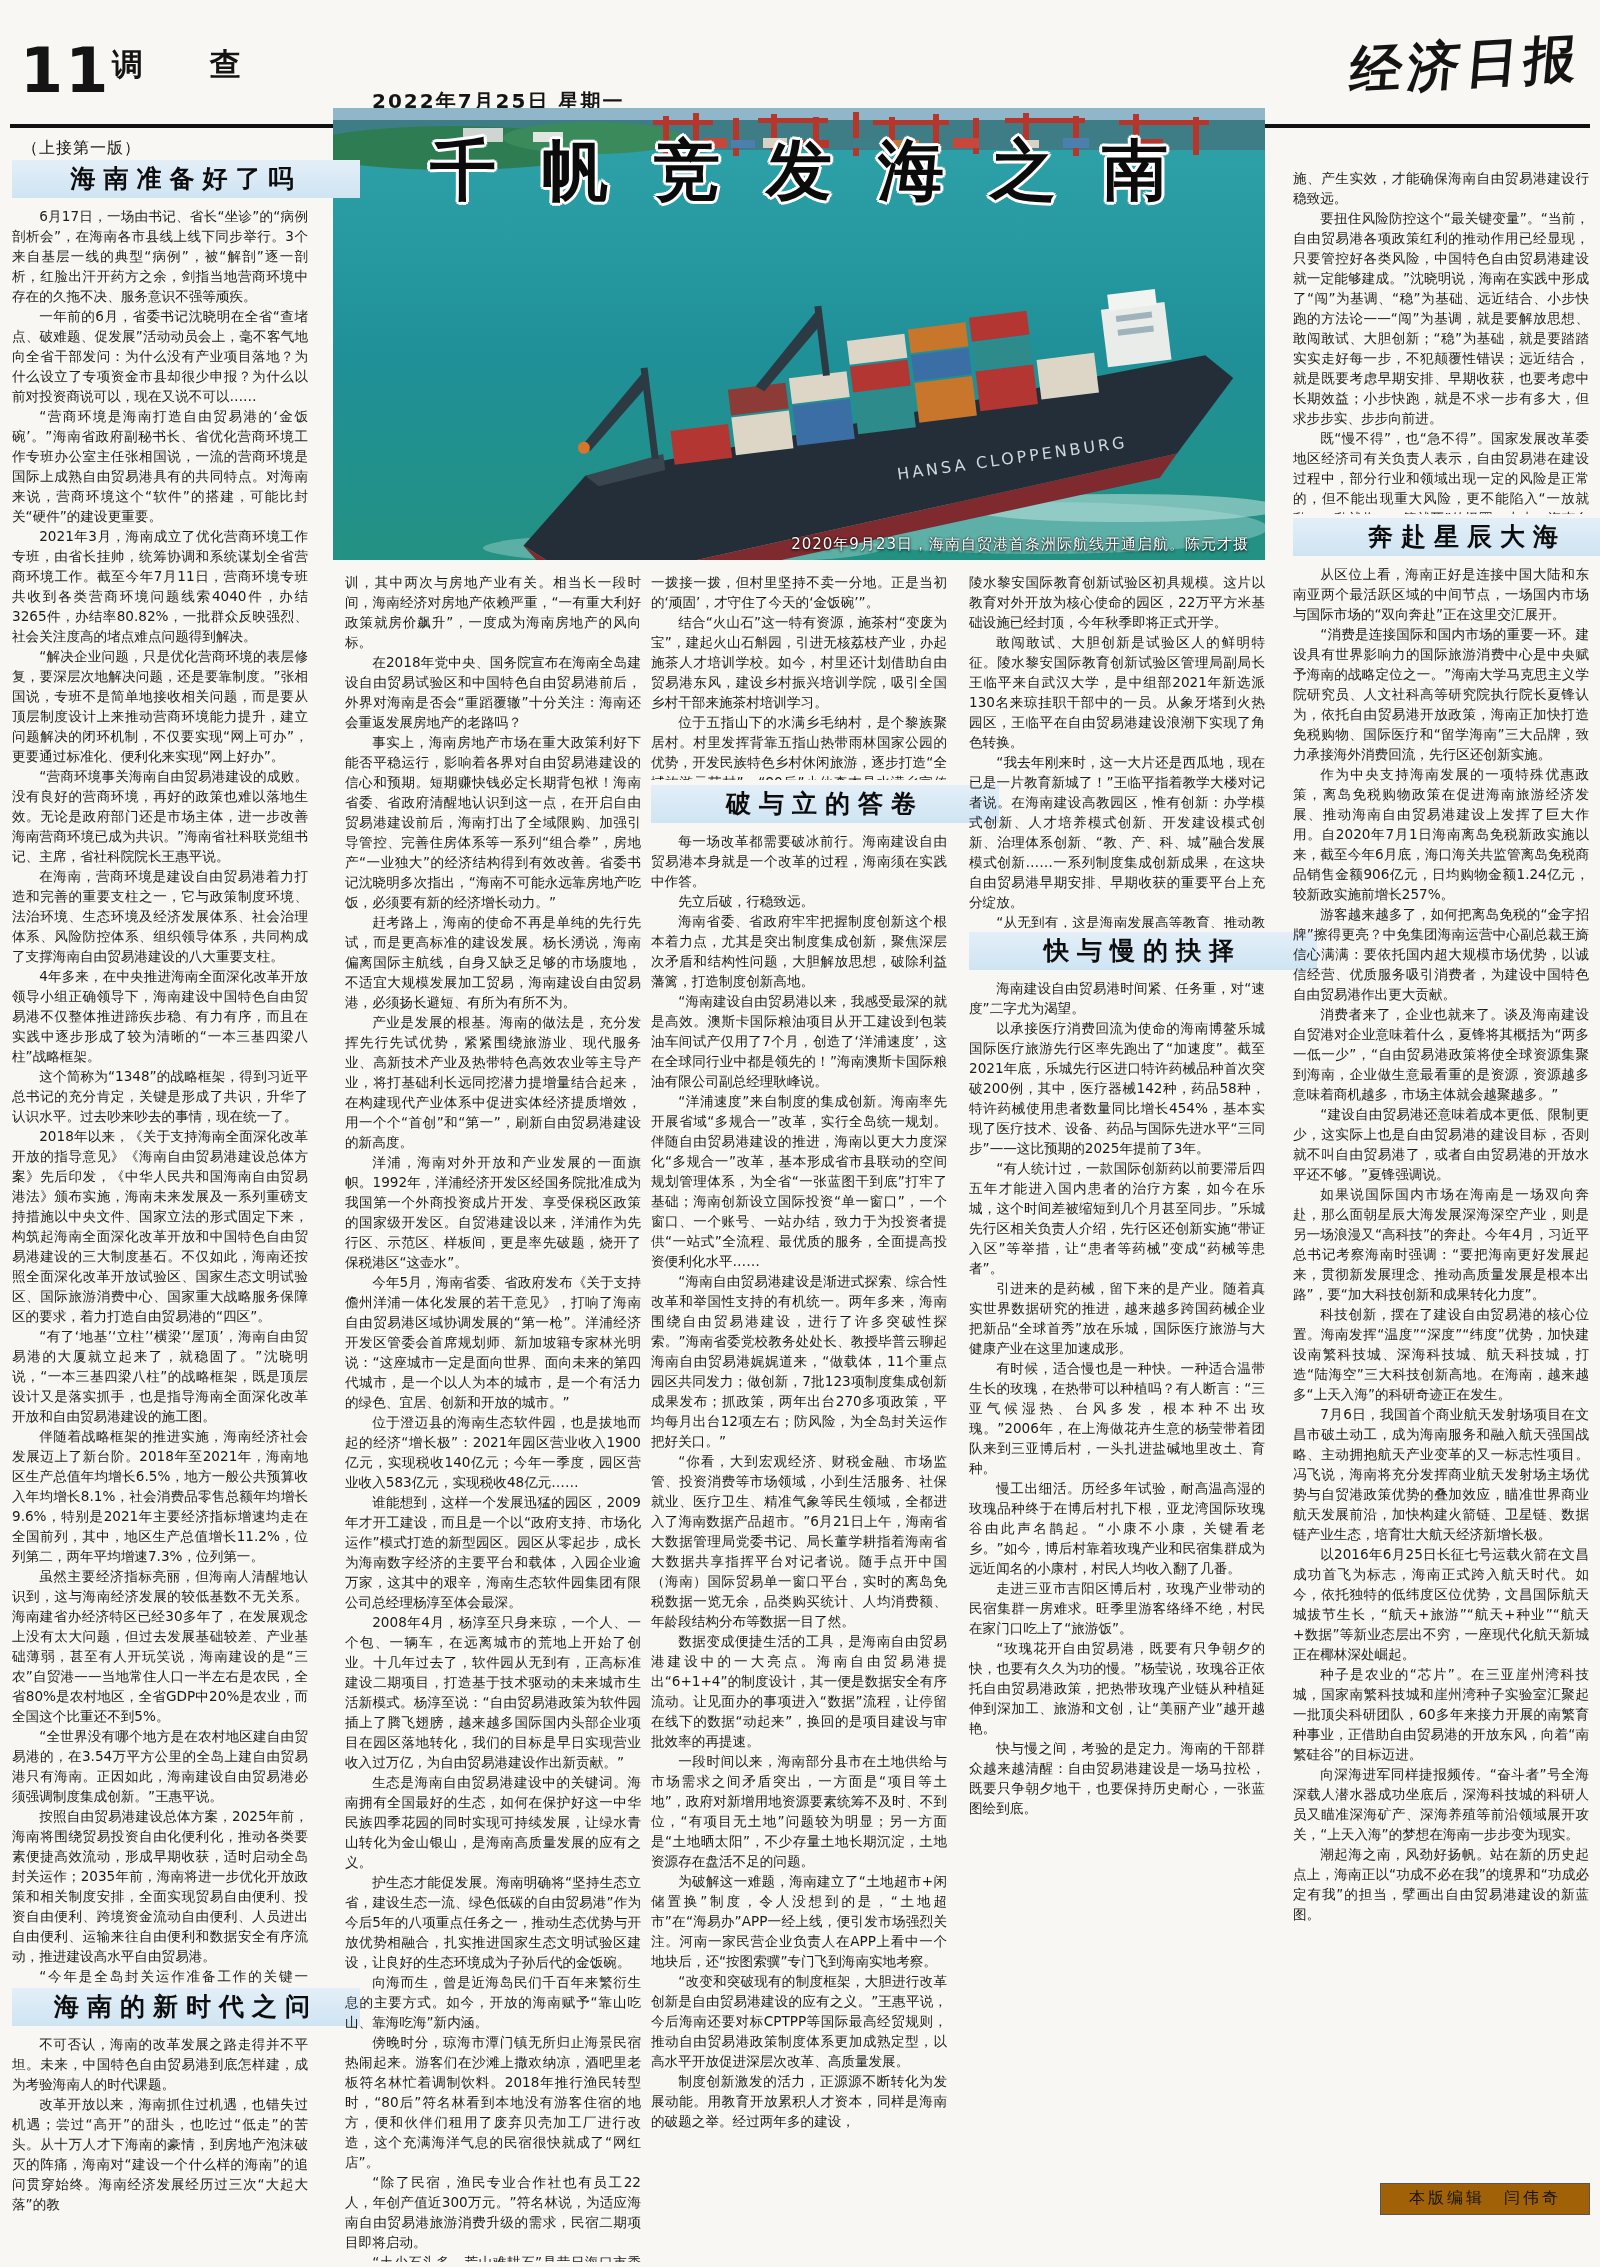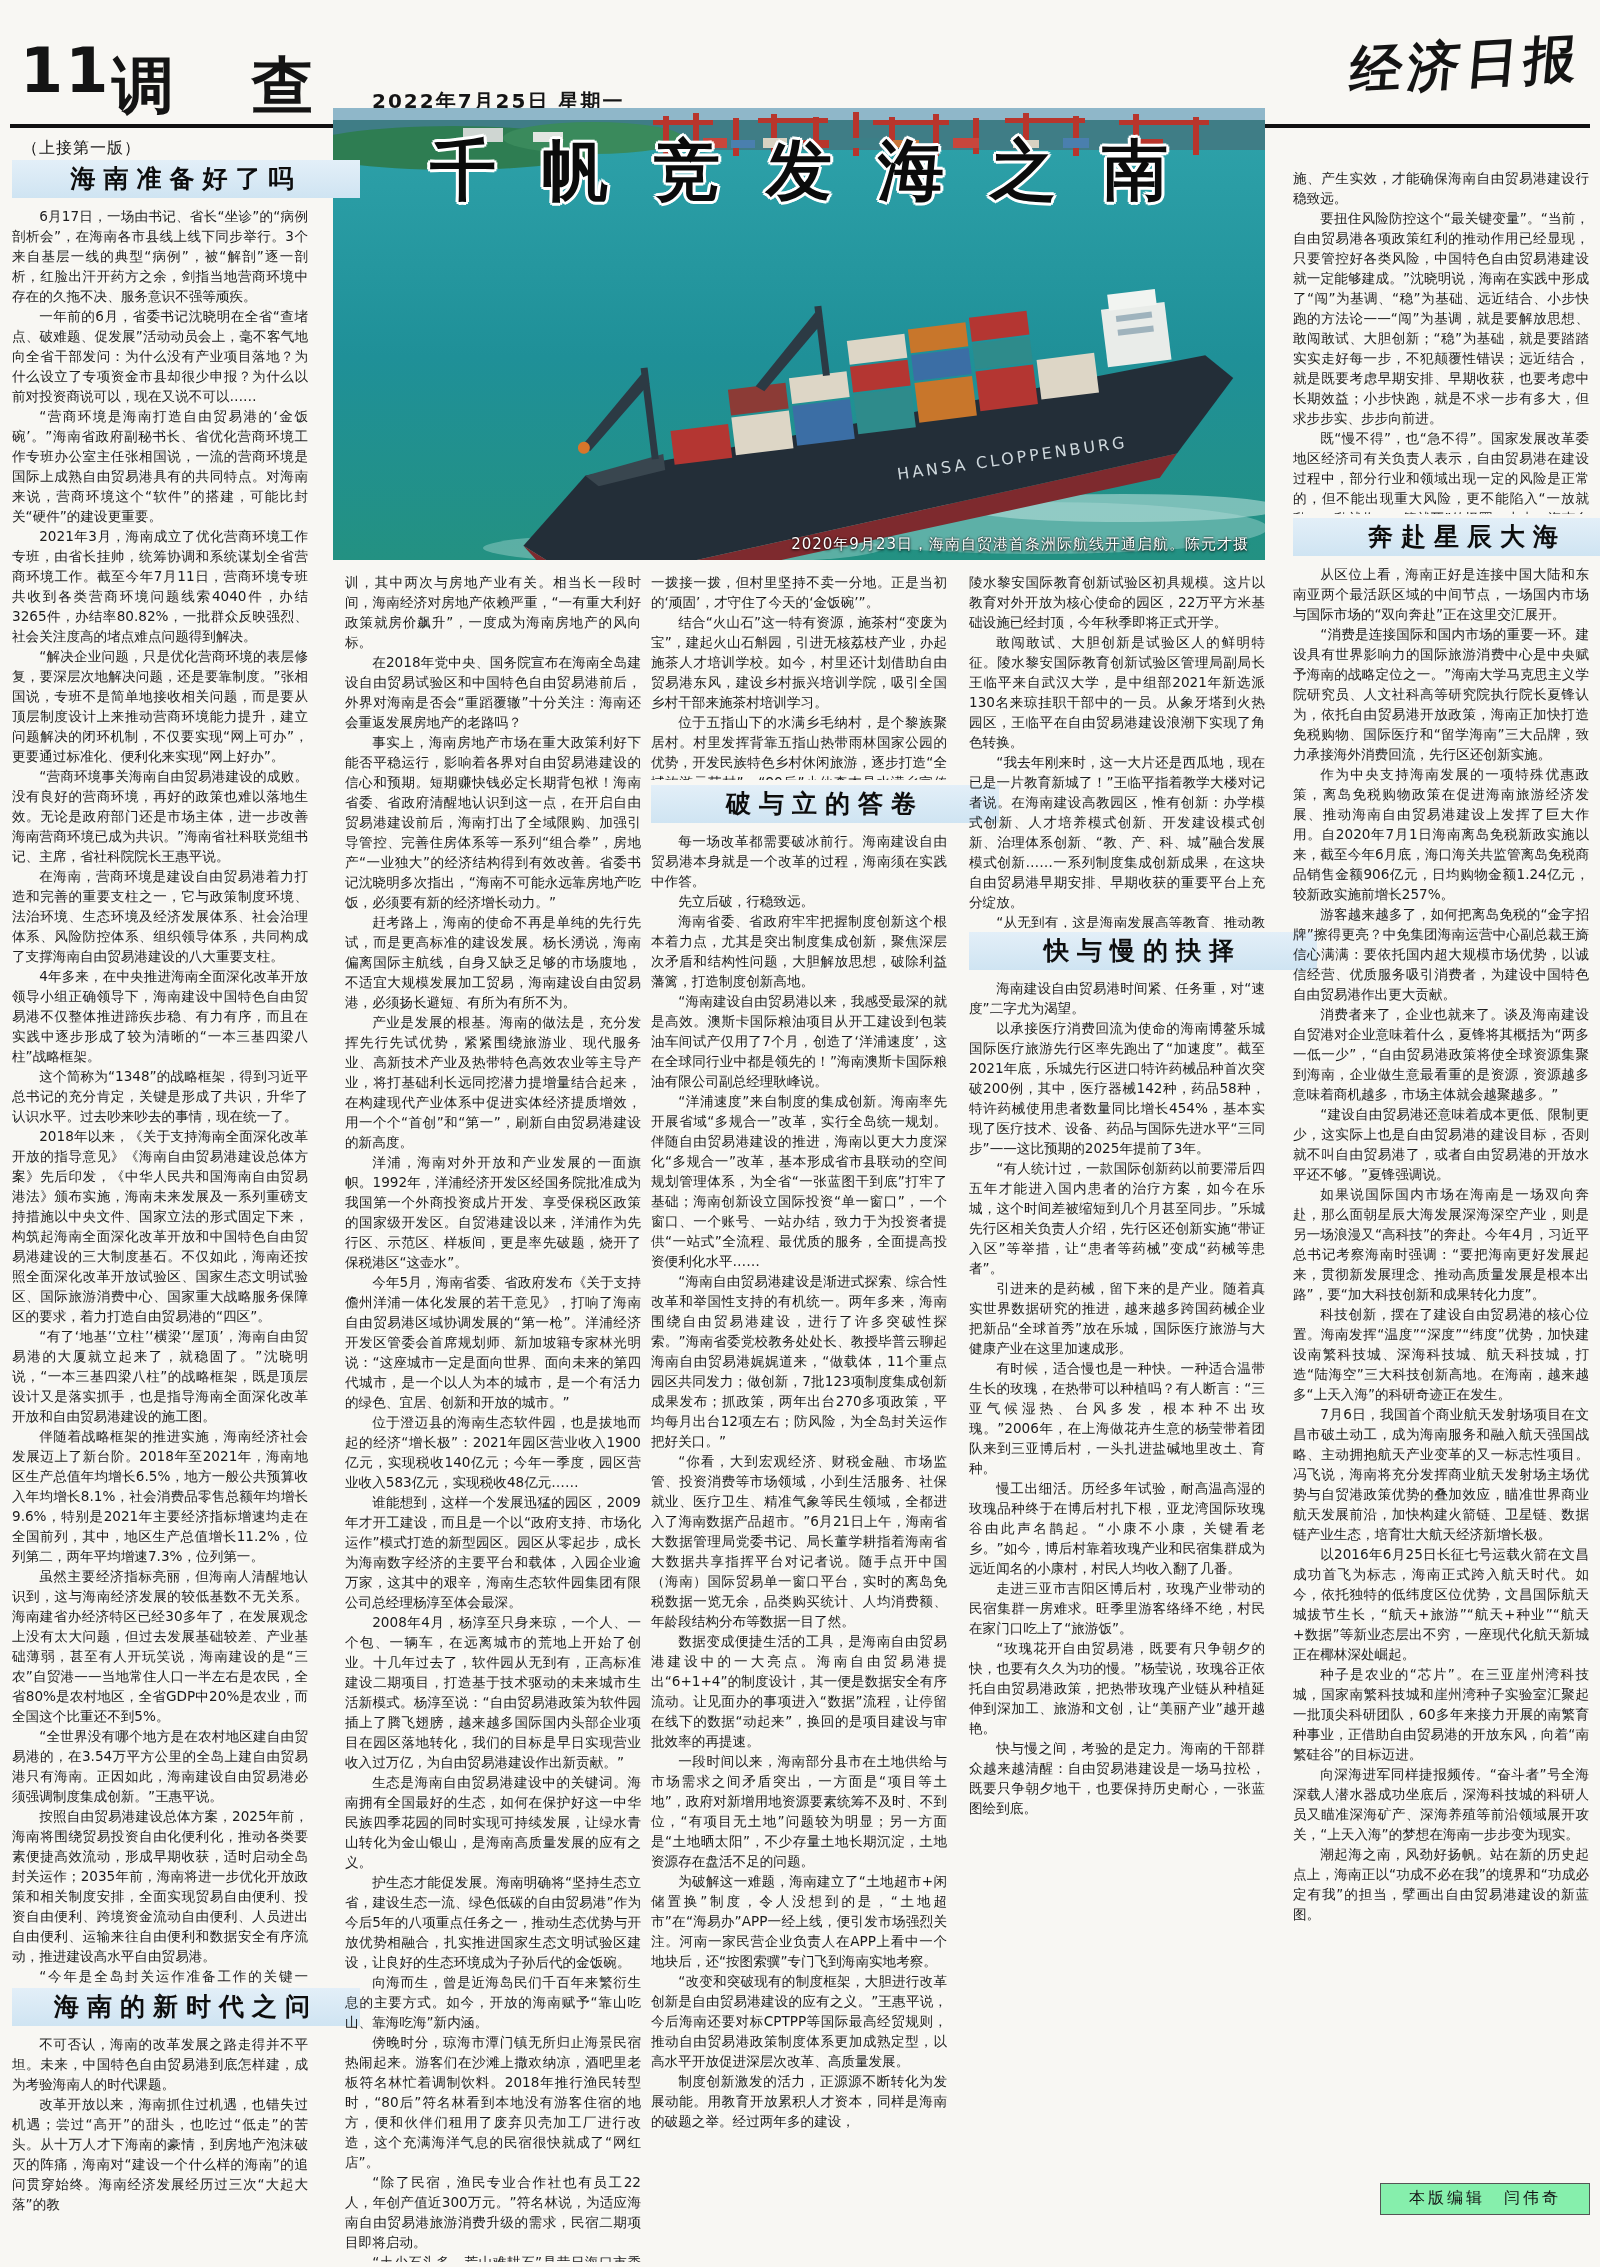--- a/index.html
+++ b/index.html
@@ -4,21 +4,21 @@
 <style>
   html,body{margin:0;padding:0;}
   body{
     width:1600px;height:2267px;position:relative;
     background:#f8f7f3;color:#141414;
     font-family:"DejaVu Sans",sans-serif;
     overflow:hidden;
   }
   
   .page-num{position:absolute;left:20px;top:34px;font-size:62px;font-weight:900;letter-spacing:2px;font-family:"DejaVu Sans",sans-serif;}
-  .section-name{position:absolute;left:112px;top:44px;font-size:62px;font-weight:900;letter-spacing:28px;}
+  .section-name{position:absolute;left:112px;top:44px;font-size:31px;font-weight:900;letter-spacing:28px;}
   .issue-date{position:absolute;left:372px;top:88px;font-size:20px;font-weight:bold;letter-spacing:2px;}
   .paper-logo{position:absolute;right:18px;top:30px;font-size:52px;font-weight:900;
     font-family:"DejaVu Serif","Liberation Serif",serif;
     transform:rotate(-3deg) skewX(-8deg);letter-spacing:6px;}
   .top-rule{position:absolute;left:10px;right:10px;top:124px;height:4px;background:#111;}
   .continued-note{position:absolute;left:22px;top:138px;font-size:16px;letter-spacing:1px;}
 
   
   .band{
     position:absolute;background:linear-gradient(#e3eff8,#cfe4f2);
@@ -45,21 +45,21 @@
   .photo-caption{
     position:absolute;right:16px;bottom:6px;font-size:15px;color:#fff;
     text-shadow:0 1px 3px rgba(0,0,0,.9),0 0 2px rgba(0,0,0,.8);letter-spacing:1px;
   }
   .photo-credit{margin-left:0;}
 
   
   .editor-box{
     position:absolute;left:1380px;top:2183px;width:208px;height:30px;
     border:1px solid #555;line-height:28px;text-align:center;
-    font-size:16px;letter-spacing:3px;background:#86efac;
+    font-size:16px;letter-spacing:3px;background:#a16207;
   }
 </style>
 </head>
 <body>
 
 <div class="page-num">11</div>
 <div class="section-name">调 查</div>
 <div class="issue-date">2022年7月25日  星期一</div>
 <div class="paper-logo">经济日报</div>
 <div class="top-rule"></div>

